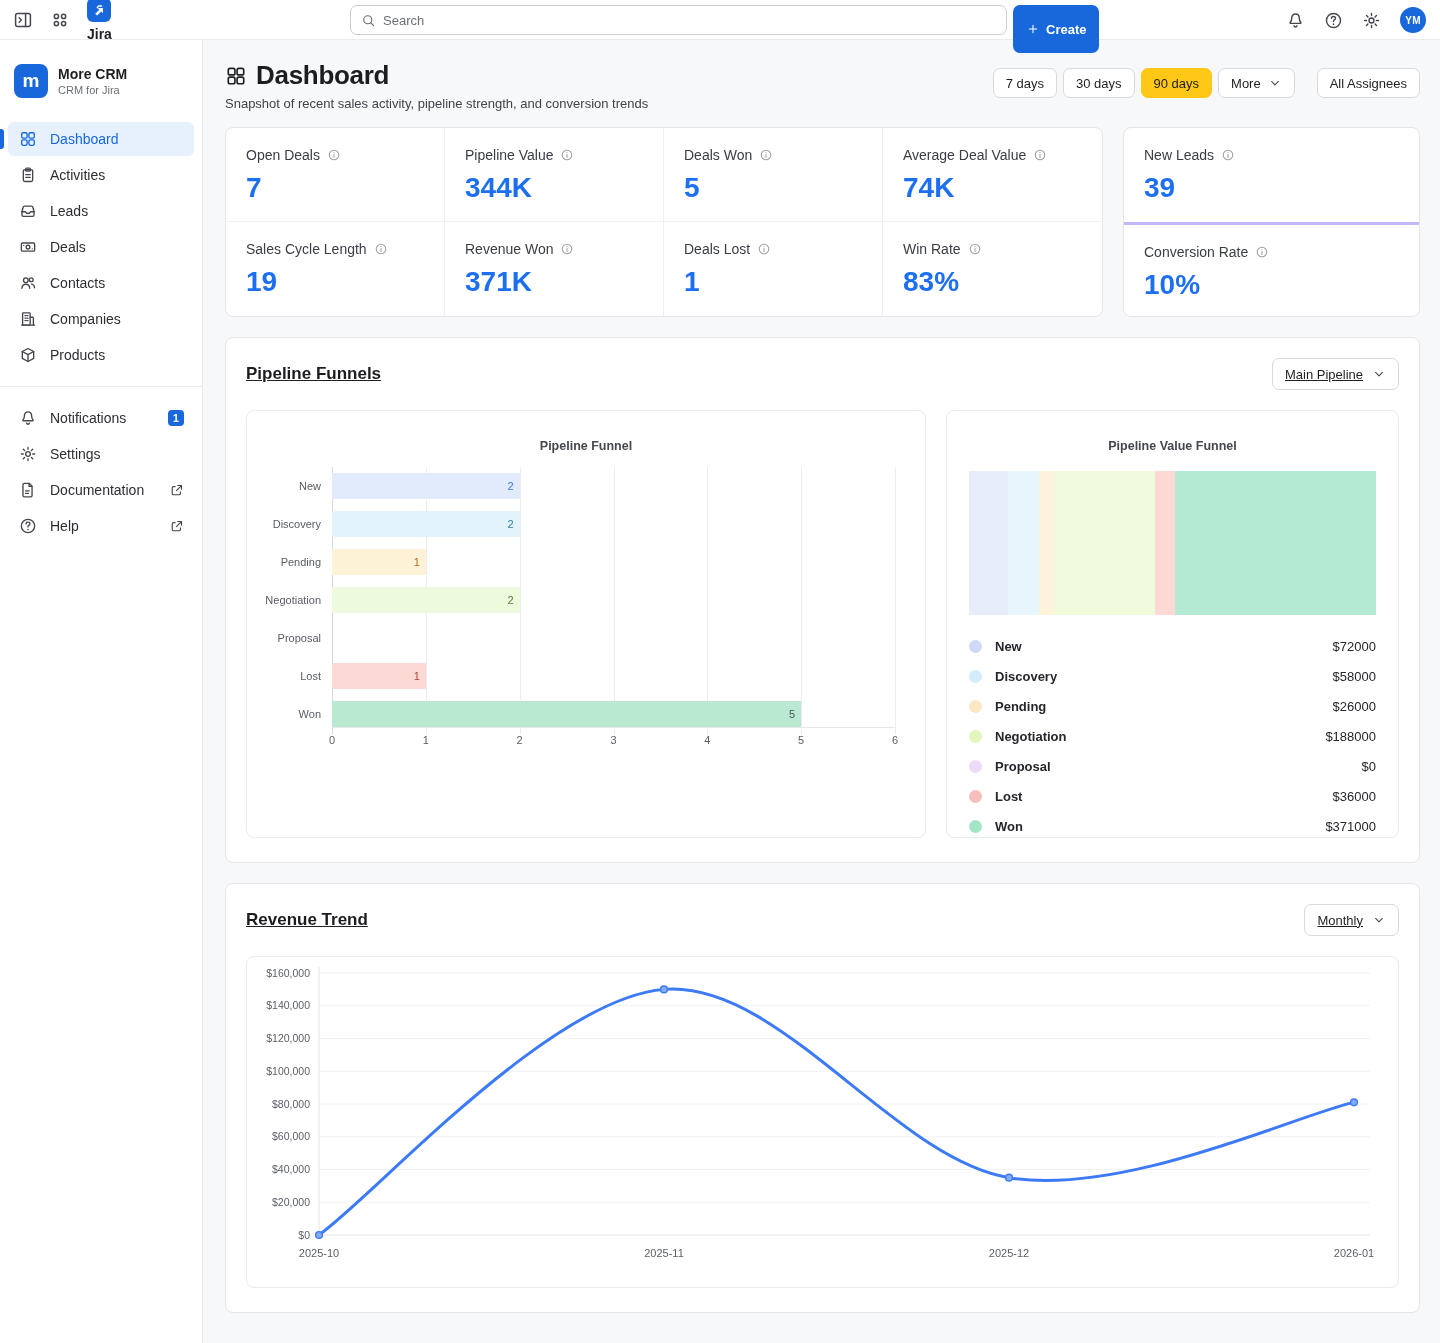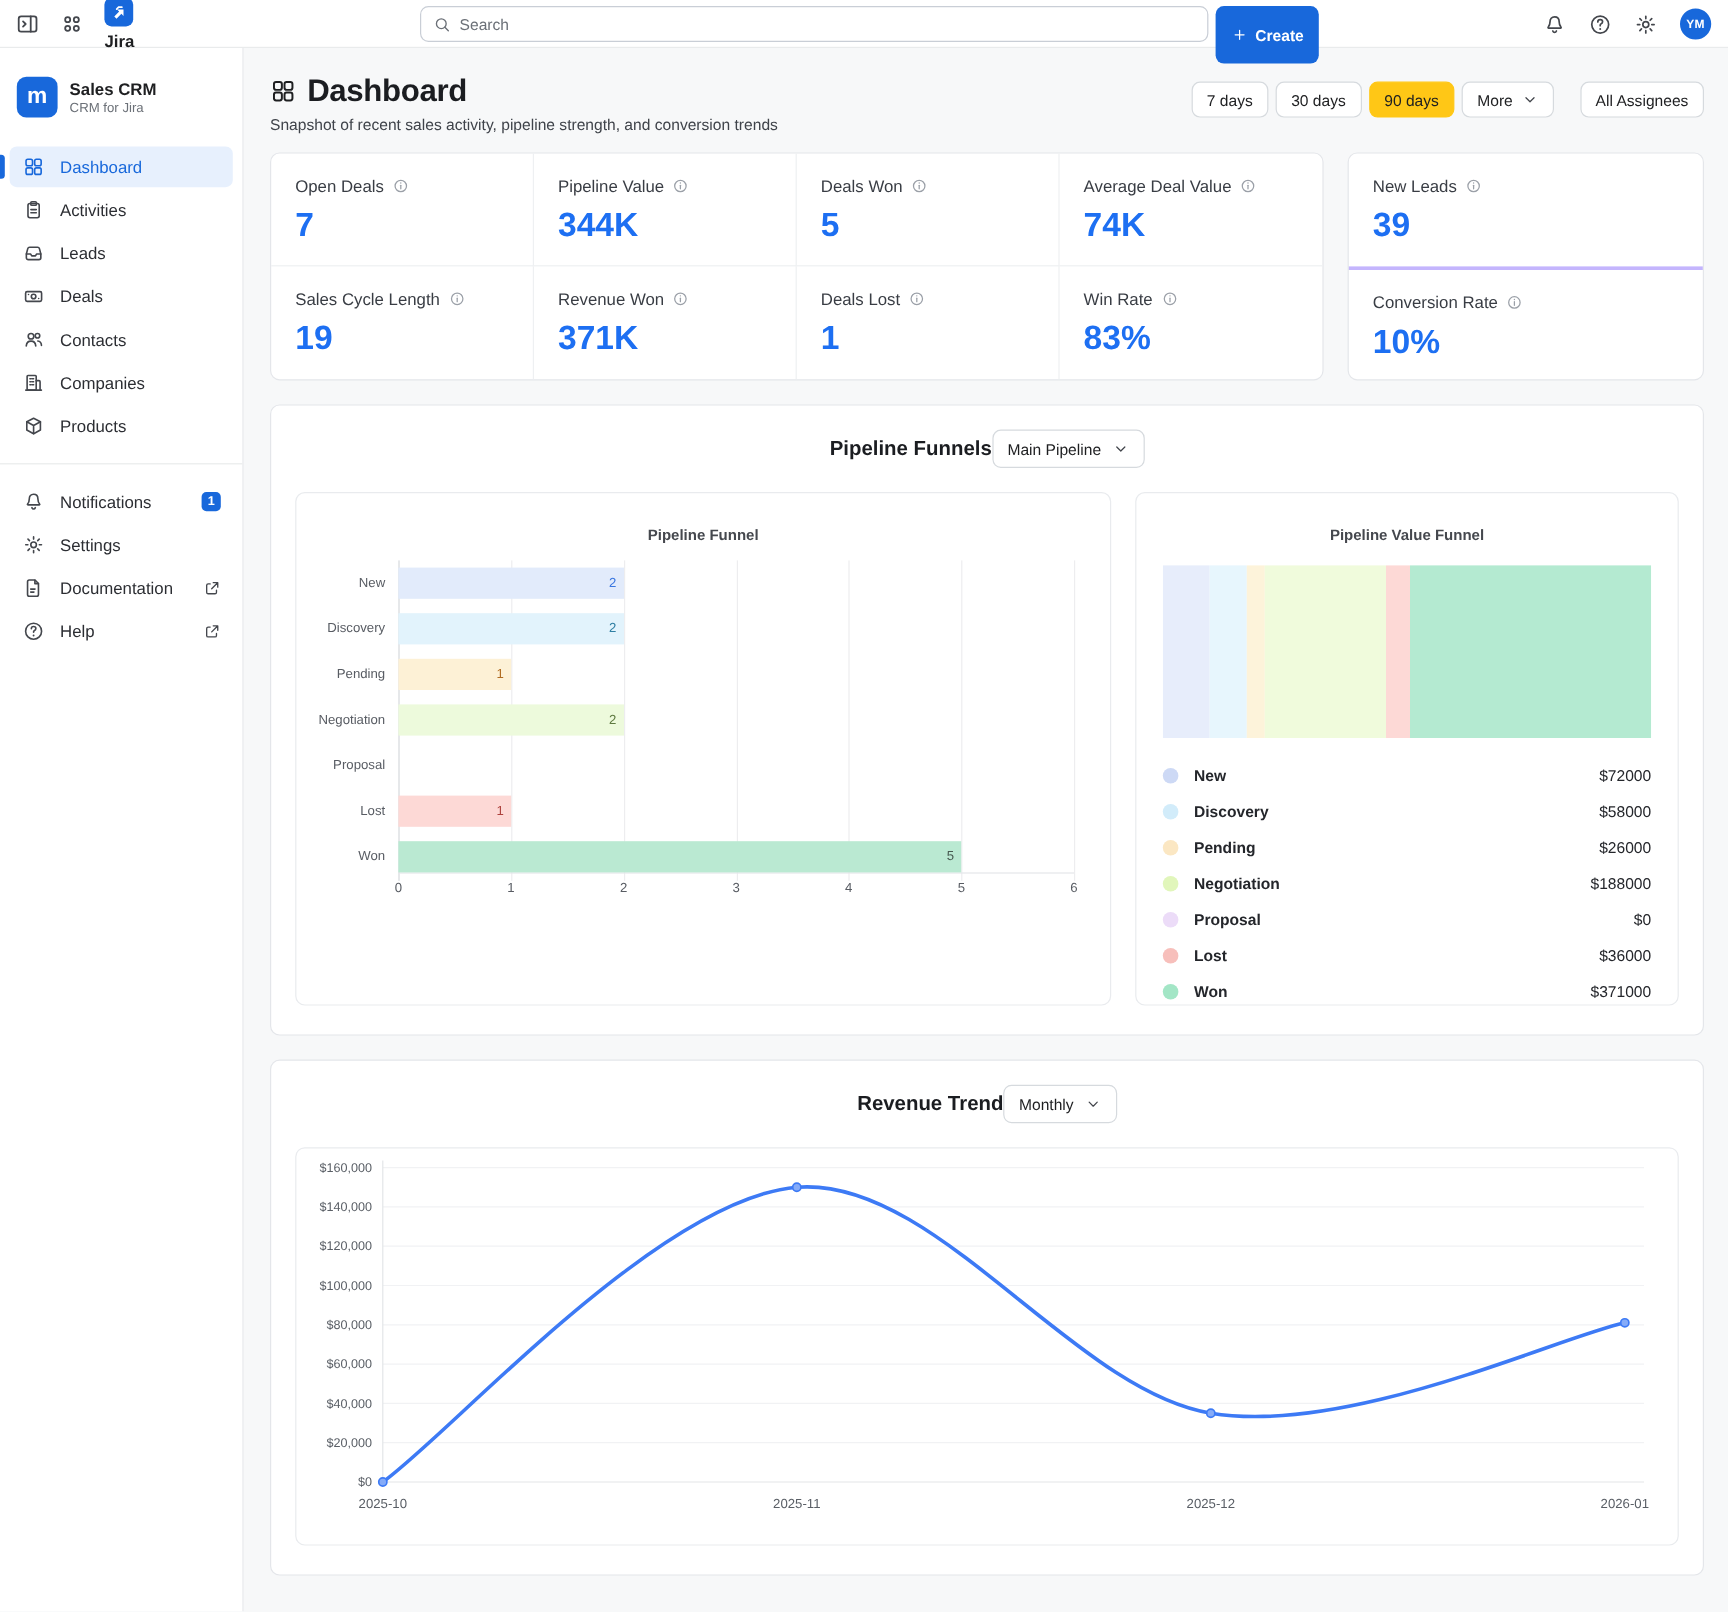--- a/index.html
+++ b/index.html
@@ -68,21 +68,21 @@
   .sep-b { border-bottom:1px solid #eef0f2; }
   .kpi-side { flex:1; display:flex; flex-direction:column; }
   .kpi-side .kpi-cell + .kpi-cell { border-top:3px solid #c4b5fd; }
   .kpi-label-row { display:flex; align-items:center; gap:7px; }
   .kpi-label { font-size:14px; color:#393d44; }
   .kpi-info { color:#9ba0a8; cursor:pointer; }
   .kpi-value { font-size:28px; font-weight:700; color:#1d6ff2; margin-top:11px; line-height:1; }
 
   
   .section-card { padding:20px 20px 24px; margin-bottom:20px; }
-  .section-head { display:flex; justify-content:center; align-items:center; margin-bottom:20px; }
+  .section-head { display:flex; justify-content:space-between; align-items:center; margin-bottom:20px;text-decoration:underline; }
   .section-title { font-size:17px; font-weight:700; color:#1b1d21; }
   .select-btn { height:32px; padding:0 12px; border-radius:7px; border:1px solid #d6dade; background:#fff; font-size:13px; color:#1e1f21; font-family:inherit; display:flex; align-items:center; gap:9px; cursor:pointer; }
   .select-btn .chev { color:#44474d; }
 
   .panels { display:flex; gap:20px; }
   .panel { border:1px solid #e9ebee; border-radius:8px; height:428px; padding-top:28px; background:#fff; }
   .panel-funnel { width:680px; }
   .panel-stack { flex:1; }
   .chart-title { text-align:center; font-size:12.5px; font-weight:700; color:#45484e; }
 
@@ -180,21 +180,21 @@
       </span>
     <div class="avatar">YM</div>
   </div>
 </div>
 
 <div class="app">
   <div class="sidebar">
     <div class="ws">
       <div class="ws-logo">m</div>
       <div>
-        <div class="ws-name">Sales CRM</div>
+        <div class="ws-name">More CRM</div>
         <div class="ws-sub">CRM for Jira</div>
       </div>
     </div>
     <div class="nav">
         <div class="nav-item active">
           <span class="ico nav-ico">
             <svg width="18" height="18" viewBox="0 0 20 20">
               <rect x="3" y="3" width="6" height="6" rx="1.6"></rect>
               <rect x="11" y="3" width="6" height="6" rx="1.6"></rect>
               <rect x="3" y="11" width="6" height="6" rx="1.6"></rect>

